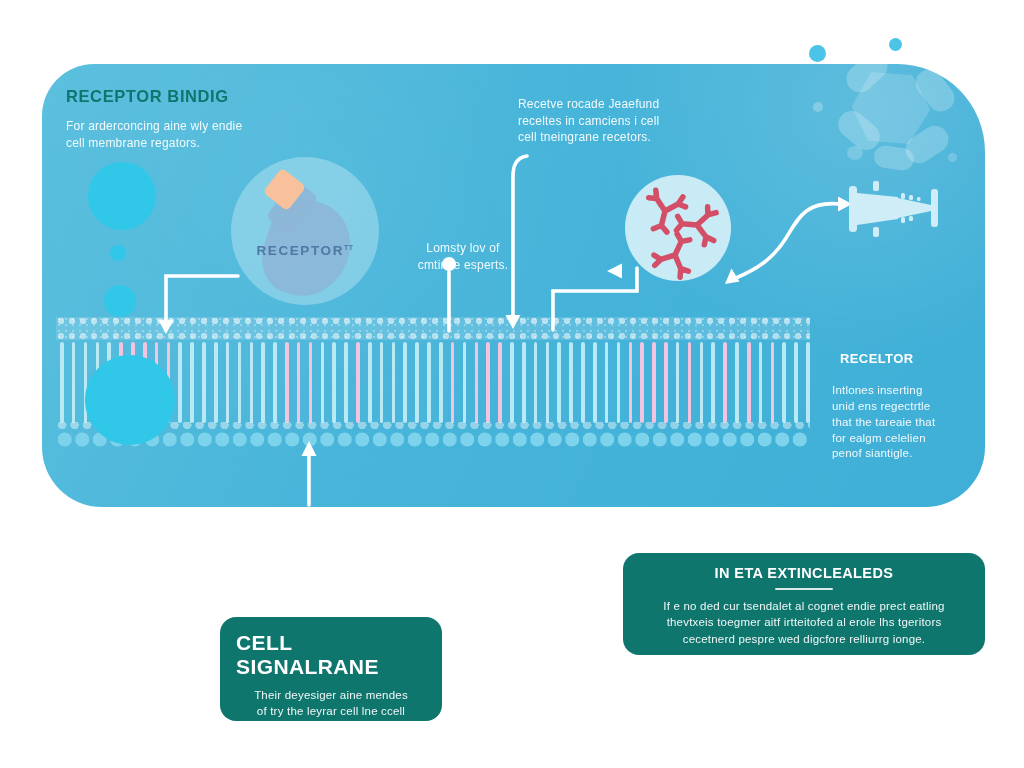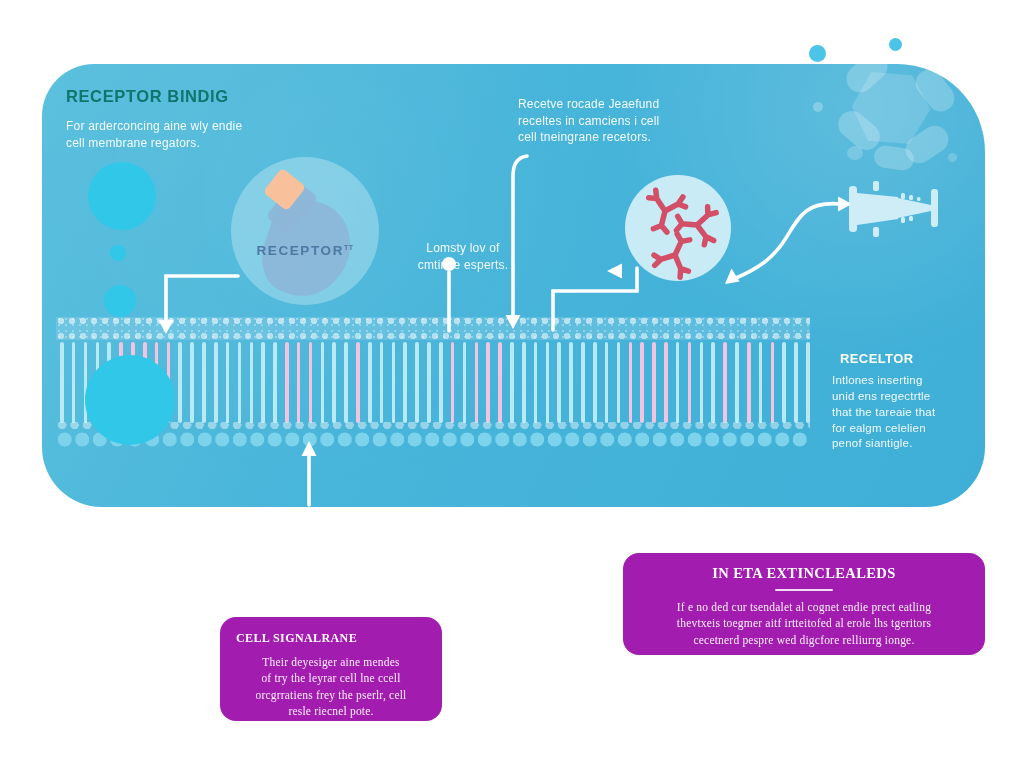--- a/index.html
+++ b/index.html
@@ -77,22 +77,22 @@
     left:56px;top:431px;width:754px;height:18px;
     background:radial-gradient(circle 7.2px at 8.7px 8.5px,#7ed3ec 95%,rgba(255,255,255,0)) left top / 17.5px 18px repeat-x;
   }
 
   
   .panel-title{color:#0f766e;font-size:16.5px;font-weight:bold;letter-spacing:.6px;}
   .body-text{color:rgba(255,255,255,.93);font-size:12px;line-height:1.38;letter-spacing:.2px;}
   .mini-heading{color:#fff;font-size:13px;font-weight:bold;letter-spacing:.4px;padding-left:8px;}
 
   
-  .info-box{background:#a21caf;border-radius:16px;color:#fff;box-sizing:border-box;font-family:Liberation Serif, serif;}
-  .ib-heading{font-size:12px;font-weight:bold;letter-spacing:.4px;}
+  .info-box{background:#0f766e;border-radius:16px;color:#fff;box-sizing:border-box;}
+  .ib-heading{font-size:21px;font-weight:bold;letter-spacing:.4px;}
   .ib-body{font-size:11.5px;line-height:1.42;color:rgba(255,255,255,.94);letter-spacing:.2px;text-align:center;}
   .divider{height:2px;background:rgba(255,255,255,.85);width:58px;margin:7px auto 8px auto;border-radius:1px;}
 
   svg.overlay{position:absolute;left:0;top:0;pointer-events:none;}
 </style>
 </head>
 <body>
 
 <div id="canvas">
 
@@ -217,21 +217,21 @@
 
   <div class="abs body-text pre" style="left:518px;top:96px;">Recetve rocade Jeaefund
 receltes in camciens i cell
 cell tneingrane recetors.</div>
 
   <div class="abs body-text pre" style="left:398px;top:211px;width:130px;text-align:center;margin-top:29px;">Lomsty lov of
 cmtinse esperts.</div>
 
   <div class="abs" style="left:832px;top:351px;width:140px;">
     <div class="mini-heading">RECELTOR</div>
-    <div class="body-text pre" style="margin-top:7px;font-size:11.5px;">Intlones inserting
+    <div class="body-text pre" style="margin-top:17px;font-size:11.5px;">Intlones inserting
 unid ens regectrtle
 that the tareaie that
 for ealgm celelien
 penof siantigle.</div>
   </div>
 
   <svg class="overlay" width="1024" height="768" viewBox="0 0 1024 768">
     <g stroke="#ffffff" stroke-width="3.6" fill="none" stroke-linecap="round">
 
       <path d="M238,276 H166 V321"></path>

